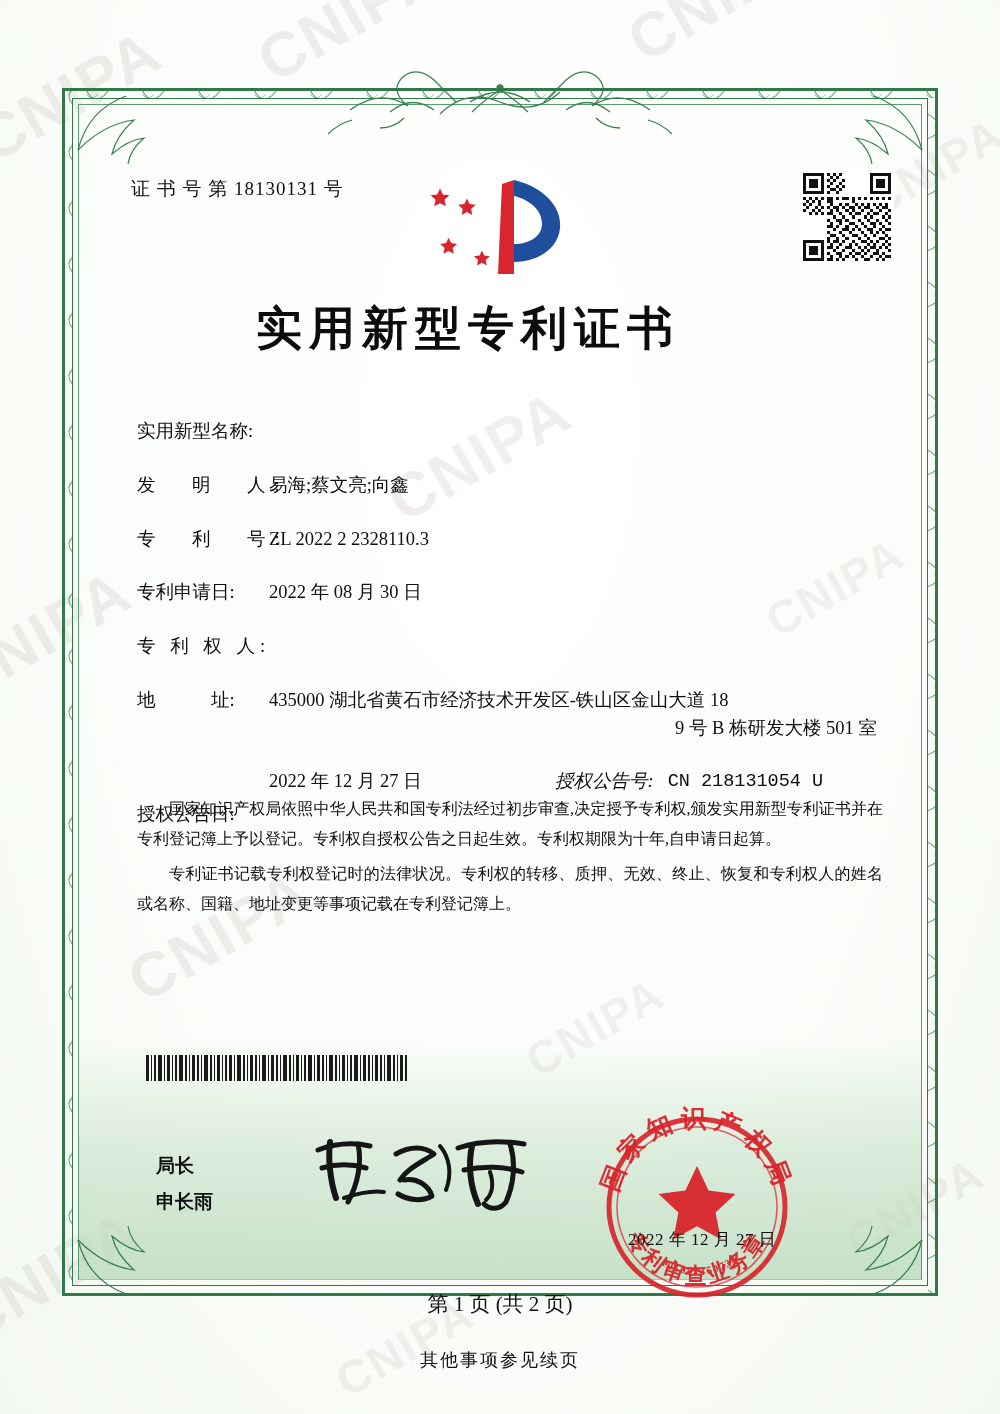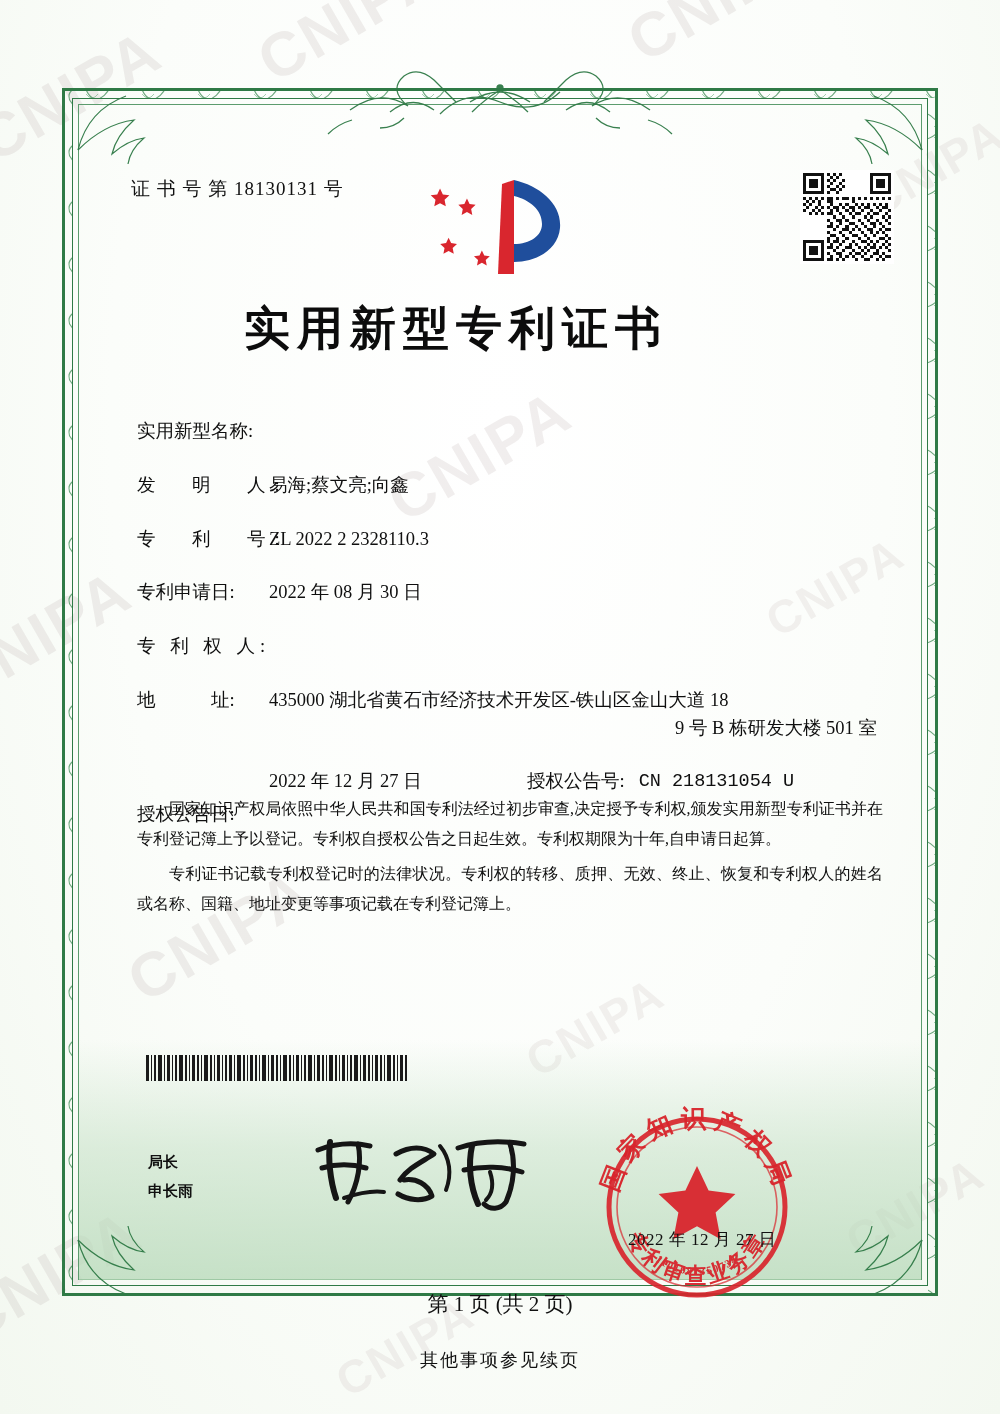--- a/index.html
+++ b/index.html
@@ -111,21 +111,21 @@
     width: 94px;
     height: 94px;
     background: #fff;
     padding: 3px;
     box-sizing: border-box;
   }
   .qr svg { display: block; }
 
   .title {
     position: absolute;
-    left: 0;
+    left: 12px;
     top: 298px;
     width: 912px;
     text-align: center;
     font-size: 46px;
     font-weight: bold;
     letter-spacing: 7px;
     color: #0c0c0c;
   }
 
   .fields {
@@ -147,21 +147,21 @@
     flex: 0 0 132px;
     letter-spacing: 0px;
     white-space: nowrap;
   }
   .flabel.sp1 { letter-spacing: 9px; }
   .flabel.sp3 { letter-spacing: 5px; }
   .fvalue { flex: 1; }
   .fvalue .l2 { display: block; text-align: right; }
   .frow.twocol { margin-bottom: 18px; }
   .pubdate-label { width: 132px; flex: 0 0 132px; margin-top: 33px; }
-  .pubno-label { margin-left: 48px; }
+  .pubno-label { margin-left: 76px; font-style: italic; }
 
   .paras {
     position: absolute;
     left: 137px;
     top: 794px;
     width: 746px;
     font-size: 16px;
     line-height: 1.85;
     color: #101010;
     text-align: justify;
@@ -170,23 +170,23 @@
 
   .barcode {
     position: absolute;
     left: 146px;
     top: 1055px;
     height: 26px;
   }
 
   .director {
     position: absolute;
-    left: 148px;
+    left: 156px;
     top: 1148px;
-    font-size: 15px;
+    font-size: 19px;
     line-height: 1.9;
     color: #111;
     font-weight: 600;
   }
   .signature {
     position: absolute;
     left: 300px;
     top: 1128px;
     width: 250px;
     height: 90px;

